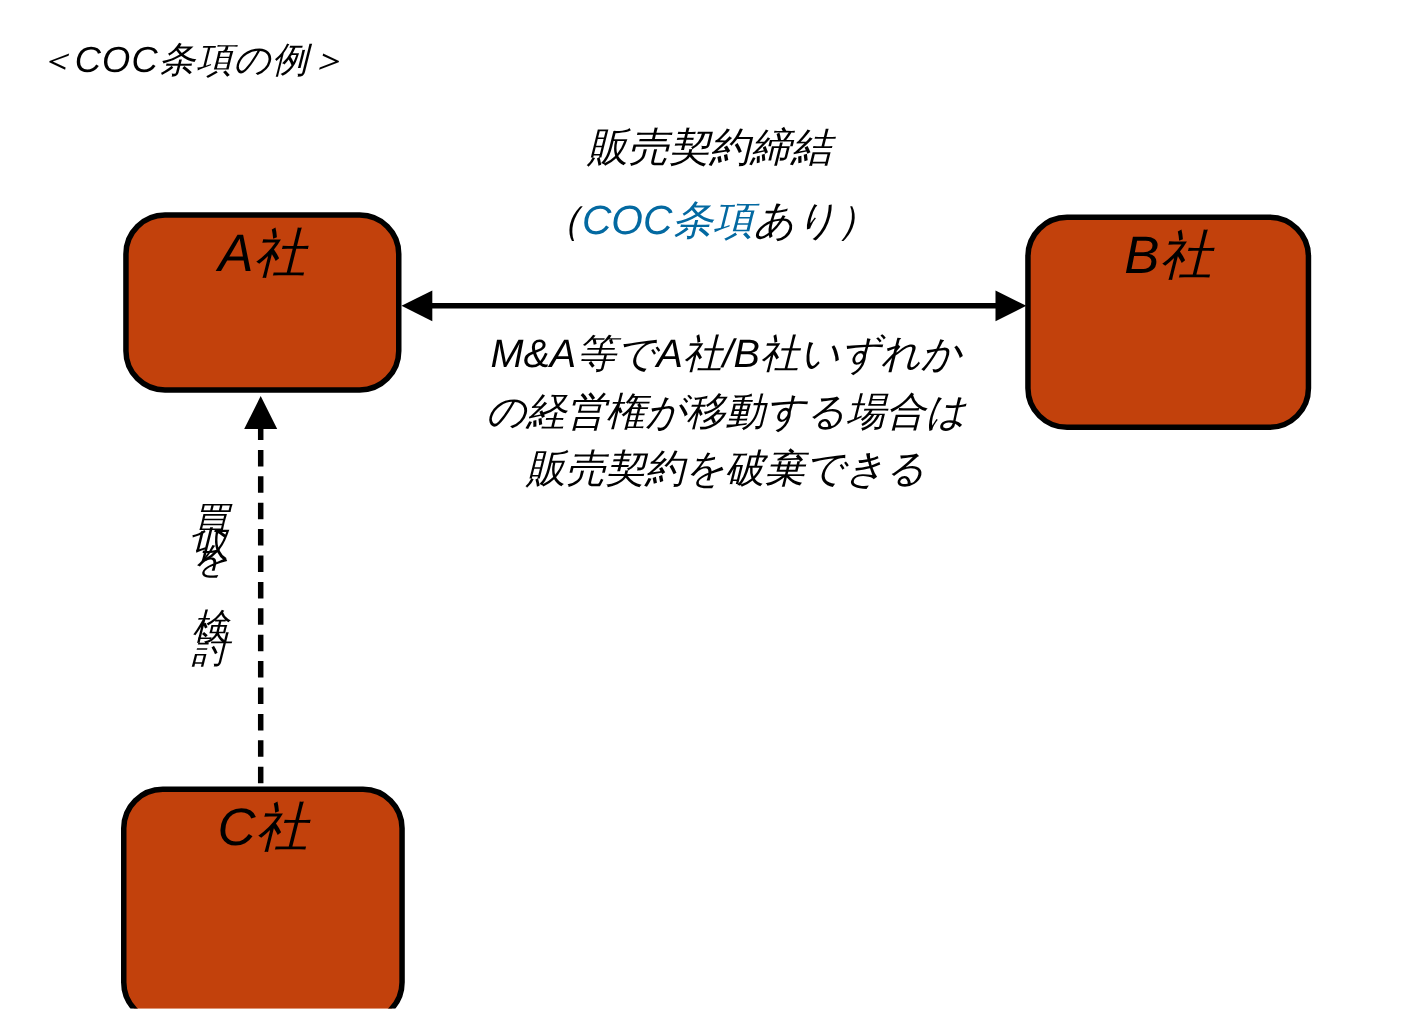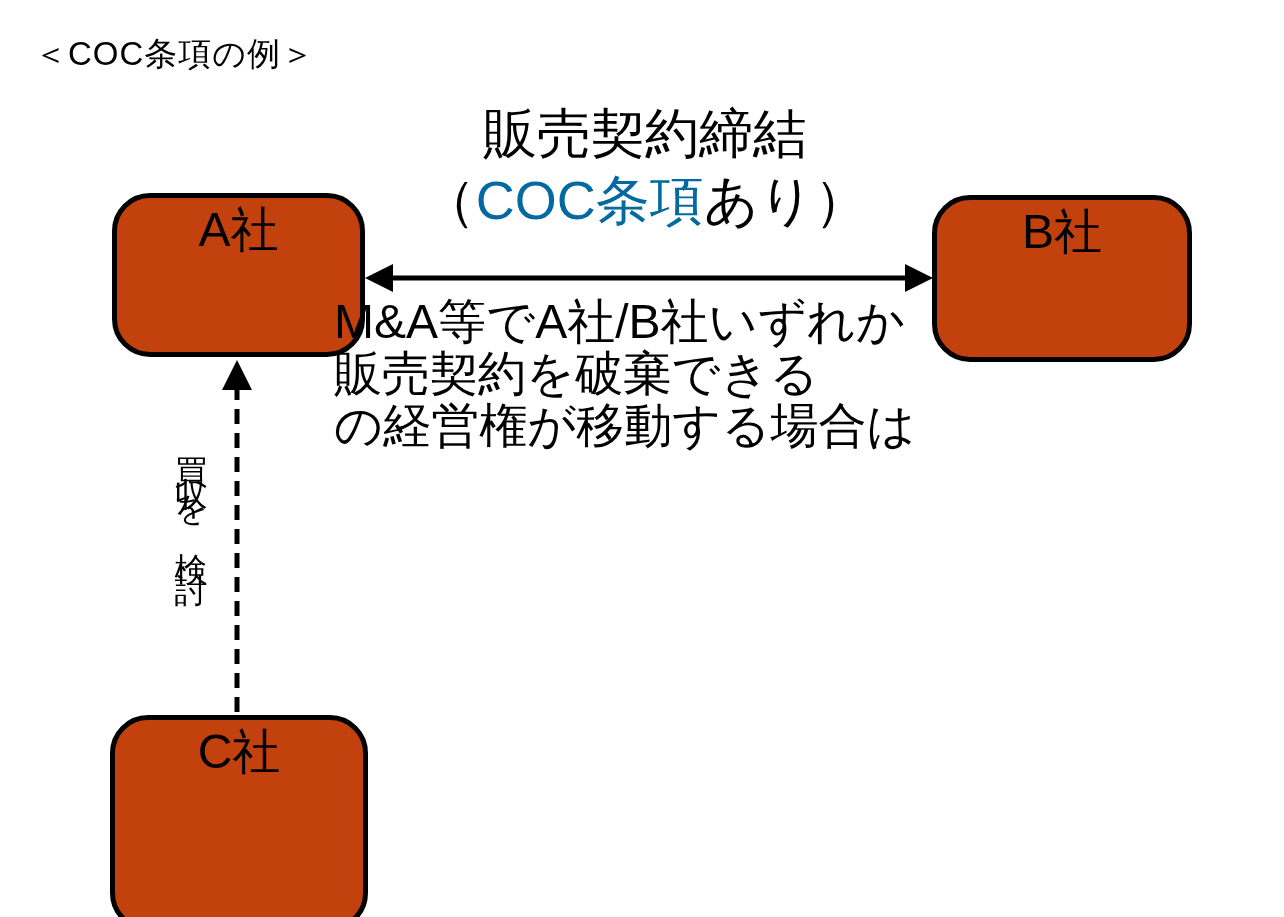--- a/index.html
+++ b/index.html
@@ -8,63 +8,65 @@
     background: #ffffff;
     font-family: "Liberation Sans", "DejaVu Sans", sans-serif;
   }
   .canvas {
     position: relative;
     width: 1284px;
     height: 917px;
     background: #ffffff;
     overflow: hidden;
     color: #000000;
+    font-style: italic;
   }
   .title {
     position: absolute;
     left: 34px;
     top: 32px;
     font-size: 33px;
     letter-spacing: 1px;
     white-space: nowrap;
   }
   .contract-label {
     position: absolute;
     left: 345px;
     top: 100px;
     width: 600px;
     text-align: center;
-    font-size: 54px;
+    font-size: 37px;
     line-height: 67px;
     white-space: nowrap;
   }
   .highlight {
     color: #0369a1;
   }
   .box {
     position: absolute;
     box-sizing: border-box;
     border: 5px solid #000000;
     border-radius: 38px;
     background: #c2410c;
     display: flex;
     align-items: flex-start;
     justify-content: center;
     font-size: 48px;
     white-space: nowrap;
   }
   .box-a { left: 112px; top: 193px; width: 253px; height: 164px; }
-  .box-b { left: 932px; top: 195px; width: 260px; height: 167px; }
+  .box-b { left: 932px; top: 195px; width: 260px; height: 196px; }
   .box-c { left: 110px; top: 715px; width: 258px; height: 216px; }
   .note {
     position: absolute;
-    left: 334px;
+    left: 360px;
     top: 296px;
     width: 600px;
-    font-size: 48px;
+    text-align: center;
+    font-size: 36px;
     line-height: 52px;
     white-space: nowrap;
   }
   .vertical-label {
     position: absolute;
     left: 168px;
     top: 432px;
     writing-mode: vertical-rl;
     text-orientation: upright;
     font-size: 33px;
@@ -110,19 +112,19 @@
   <div class="box box-b">
     <span>B社</span>
   </div>
 
   <div class="box box-c">
     <span>C社</span>
   </div>
 
   <div class="note">
     <div>M&amp;A等でA社/B社いずれか</div>
+    <div>の経営権が移動する場合は</div>
     <div>販売契約を破棄できる</div>
-    <div>の経営権が移動する場合は</div>
   </div>
 
   <div class="vertical-label">買収を検討</div>
 
 </div>
 
 </body></html>

